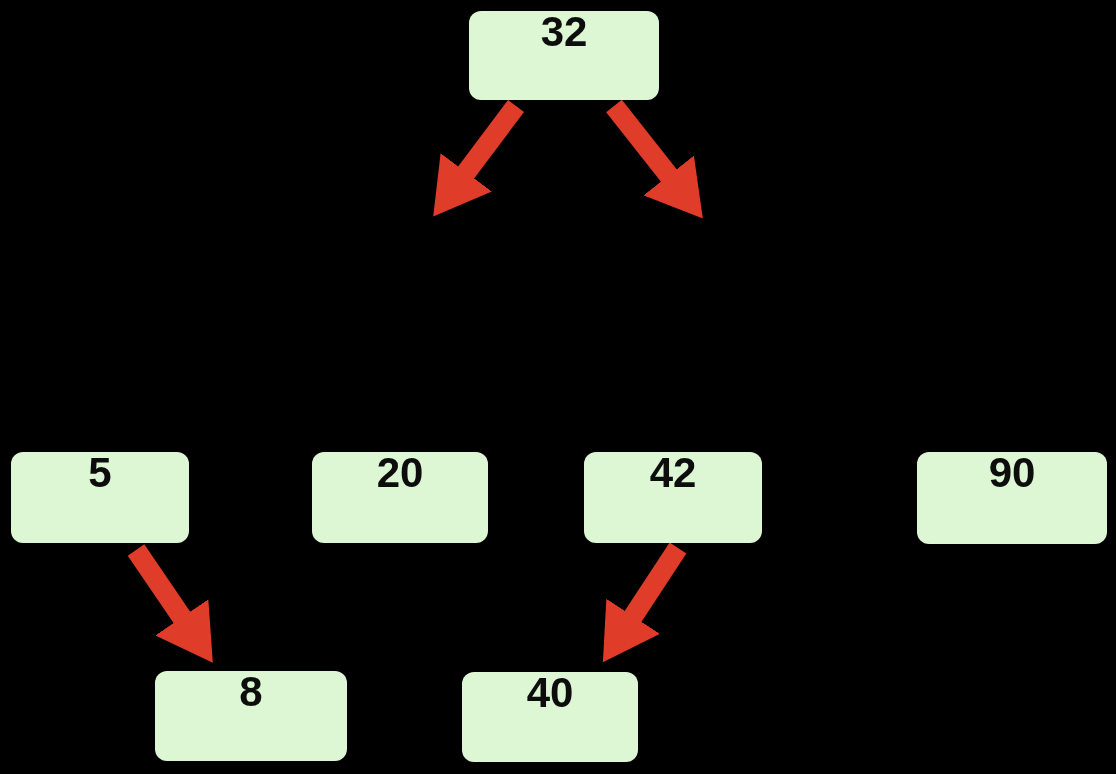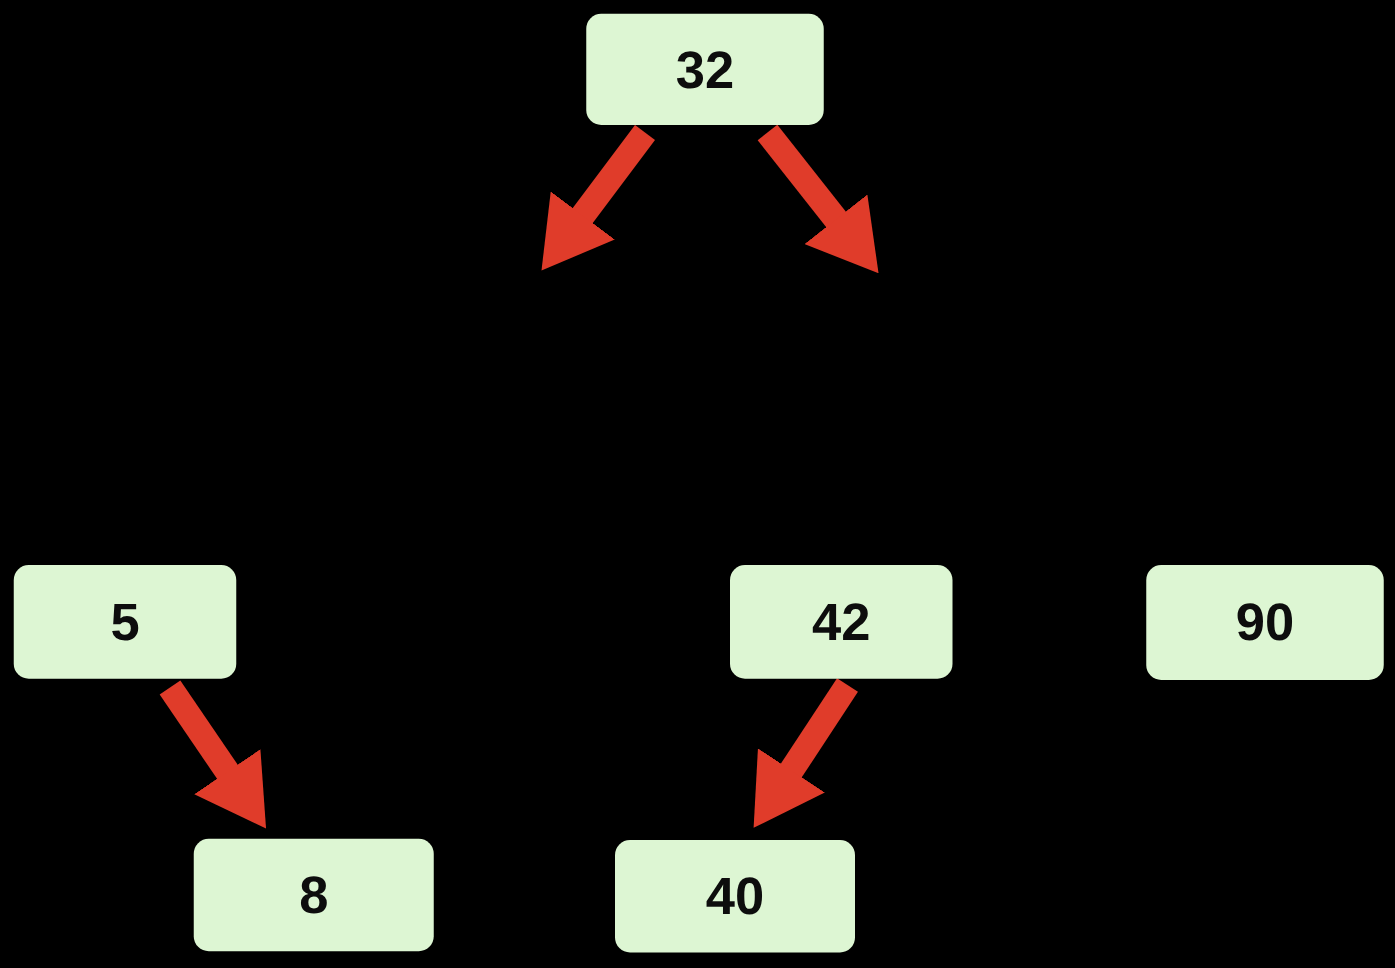--- a/index.html
+++ b/index.html
@@ -31,21 +31,20 @@
     stroke-width:20;
   }
   .arrowhead-shape{
     fill:var(--arrow-color);
   }
   .node{
     position:absolute;
     background:var(--node-fill);
     border-radius:12px;
     display:flex;
-    align-items:center;
     justify-content:center;
   }
   .node .label{
     color:var(--node-text);
     font-size:42px;
     font-weight:bold;
     line-height:1;
   }
 </style>
 </head>
@@ -68,30 +67,33 @@
   <div class="node" style="left:469px;top:11px;width:190px;height:89px">
     <span class="label">32</span>
   </div>
 
 
 
   <div class="node" style="left:11px;top:452px;width:178px;height:91px">
     <span class="label">5</span>
   </div>
 
+  <div class="node" style="left:312px;top:452px;width:176px;height:91px">
+    <span class="label">20</span>
+  </div>
 
   <div class="node" style="left:584px;top:452px;width:178px;height:91px">
     <span class="label">42</span>
   </div>
 
   <div class="node" style="left:917px;top:452px;width:190px;height:92px">
     <span class="label">90</span>
   </div>
 
   <div class="node" style="left:155px;top:671px;width:192px;height:90px">
     <span class="label">8</span>
   </div>
 
-  <div class="node" style="left:492px;top:672px;width:192px;height:90px">
+  <div class="node" style="left:462px;top:672px;width:176px;height:90px">
     <span class="label">40</span>
   </div>
 
 </div>
 
 </body></html>

